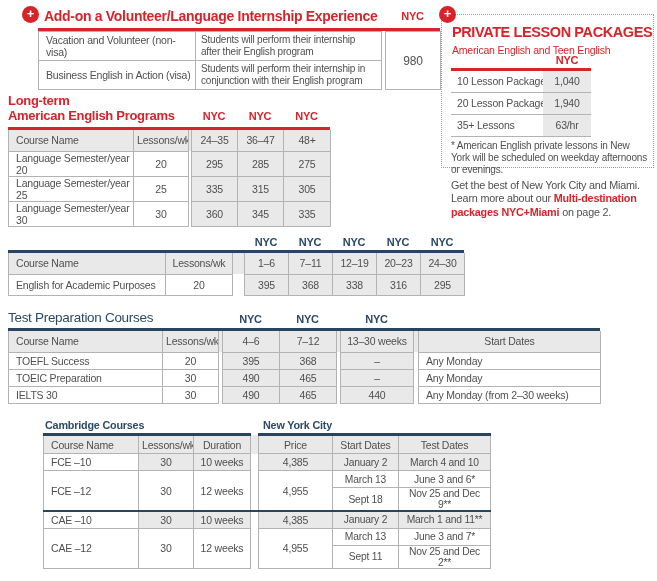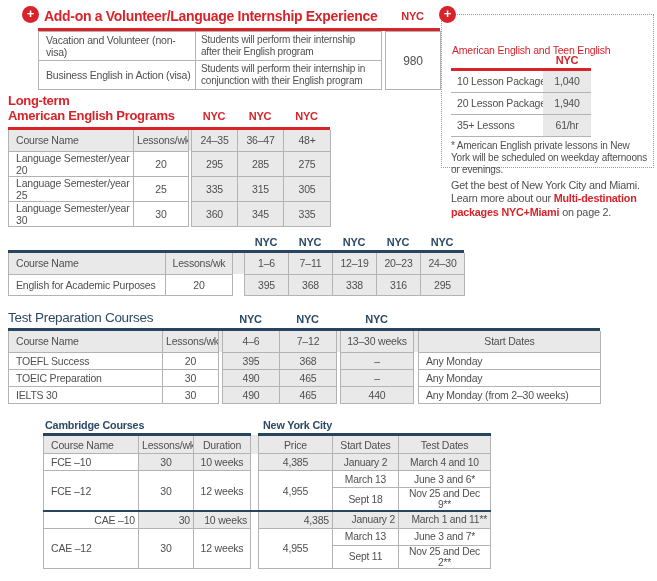--- a/index.html
+++ b/index.html
@@ -45,21 +45,21 @@
   #private-note { position:absolute; left:451px; top:140px; width:196px; font-size:10px; line-height:1.22; color:#4f4f4f; }
   #promo { position:absolute; left:451px; top:179px; width:204px; font-size:10.8px; line-height:1.25; color:#4f4f4f; }
   #promo b { color:#d8232a;margin-top:25px; }
 
   
   .camb-label { position:absolute; top:419px; color:#2b4a66; font-weight:bold; font-size:10.8px; }
   #cambridge-table tr.hdr td { border-top:3px solid #27455e; }
   #cambridge-table tr.hdr td.sp { border-top:none; }
   #cambridge-table td { height:17px; }
   #cambridge-table tr.hdr td { height:19px; }
-  #cambridge-table tr.navy-top td { border-top:2px solid #27455e;text-align:right; }
+  #cambridge-table tr.navy-top td { border-top:2px solid #27455e; }
   #cambridge-table td.date { font-size:10.3px; }
   #footnote { position:absolute; right:4px; top:563px; font-size:10px; color:#4f4f4f; letter-spacing:-0.2px;margin-top:36px; }
 
   #testprep-table td { height:17px; }
   #testprep-table tr.hdr td { height:21px; }
 </style>
 </head>
 <body>
 
 <div id="page">
@@ -85,35 +85,36 @@
     </tr>
     <tr>
       <td class="name">Business English in Action (visa)</td>
       <td class="desc">Students will perform their internship in conjunction with their English program</td>
     </tr>
   </tbody>
     </table>
 
   <div class="plus-icon" style="left:439px; top:6px;">+</div>
   <div id="private-box"></div>
+  <div id="private-title">PRIVATE LESSON PACKAGES</div>
   <div id="private-sub">American English and Teen English</div>
   <div class="abs city-red" style="left:543px; top:54px; width:48px;">NYC</div>
   <div class="rule-red" style="left:451px; top:68px; width:140px;"></div>
 
   <div class="pl-row" style="top:71px;">
     <span class="pl-label">10 Lesson Package</span>
     <span class="pl-price">1,040</span>
   </div>
   <div class="pl-row" style="top:93px;">
     <span class="pl-label">20 Lesson Package</span>
     <span class="pl-price">1,940</span>
   </div>
   <div class="pl-row" style="top:115px;">
     <span class="pl-label">35+ Lessons</span>
-    <span class="pl-price">61/hr</span>
+    <span class="pl-price">63/hr</span>
   </div>
 
   <div id="private-note">* American English private lessons in New York will be scheduled on weekday afternoons or evenings.</div>
 
   <div id="promo"><span>Get the best of New York City and Miami. Learn more about our </span><b>Multi-destination packages NYC+Miami</b><span> on page 2.</span></div>
 
   <div class="abs title-red" style="left:8px; top:94px; line-height:1.15; font-size:13px;">
     <div>Long-term</div>
     <div>American English Programs</div>
   </div>

